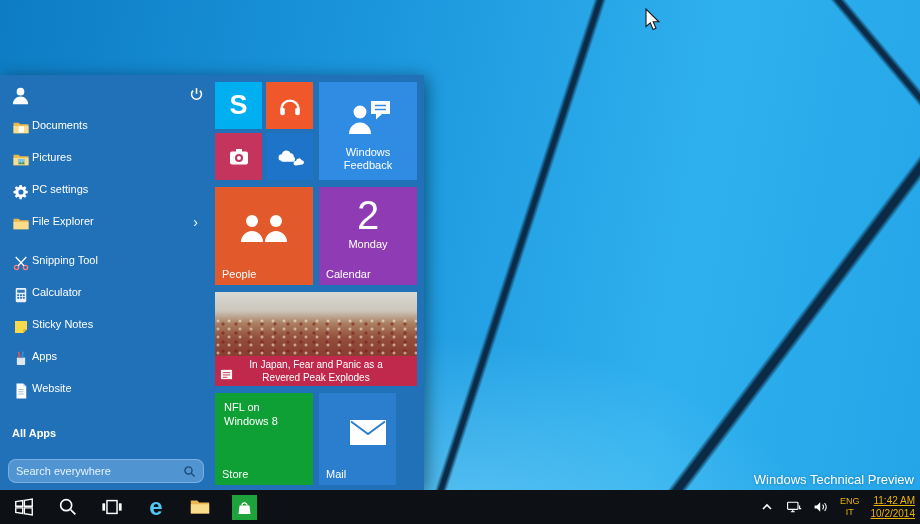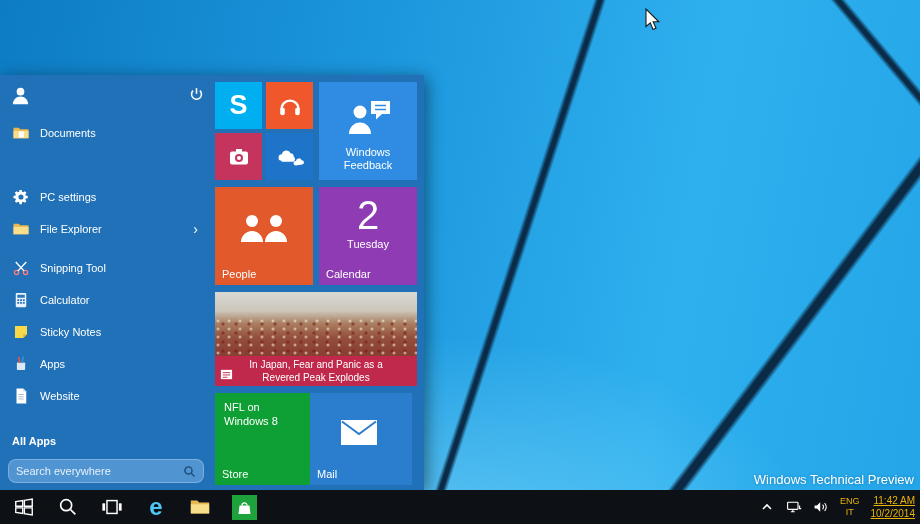--- a/index.html
+++ b/index.html
@@ -17,22 +17,22 @@
     background:linear-gradient(90deg,rgba(10,42,68,0),#0b2c49 35%,#0b2c49 65%,rgba(10,42,68,0));}
   .beam-c{left:777px;top:67px;width:16px;height:560px;transform:rotate(37deg);
     background:linear-gradient(90deg,rgba(10,42,68,0),#0a2a45 30%,#0a2a45 70%,rgba(10,42,68,0));}
   .watermark{position:absolute;right:6px;bottom:37px;color:#fff;font-size:13px;
     line-height:1.18;text-align:right;text-shadow:0 0 3px rgba(0,40,80,.35);}
   
   .start-menu{position:absolute;left:0;top:75px;width:424px;height:415px;
     box-shadow:3px 3px 16px rgba(0,0,0,.45);color:#fff;}
   .avatar{position:absolute;left:9px;top:9px;width:23px;height:23px;cursor:pointer;}
   .power{position:absolute;left:188px;top:11px;width:17px;height:17px;cursor:pointer;}
-  .mi{position:absolute;left:0;width:210px;height:28px;display:flex;align-items:center;
-    gap:10px;padding-left:12px;box-sizing:border-box;font-size:11px;cursor:pointer;}
+  .mi{position:absolute;left:0;width:210px;height:28px;display:flex;align-items:flex-start;
+    gap:2px;padding-left:12px;box-sizing:border-box;font-size:11px;cursor:pointer;}
   .mi .ico{width:18px;height:18px;flex:0 0 18px;}
   .mi .chev{margin-left:auto;margin-right:12px;font-size:14px;line-height:1;opacity:.95;}
   .all-apps{font-weight:bold;}
   svg{display:block;width:100%;height:100%;}
   .search{position:absolute;left:8px;top:384px;width:196px;height:24px;border-radius:8px;
     display:flex;align-items:center;box-shadow:inset 0 0 0 1px rgba(255,255,255,.25);}
   .search input{flex:1;min-width:0;background:transparent;border:none;outline:none;color:#fff;
     font-size:11px;padding:0 8px;font-family:inherit;}
   .search input::placeholder{color:#eef6fd;opacity:.95;}
   .search .sico{width:13px;height:13px;margin-right:8px;flex:0 0 13px;}
@@ -59,21 +59,21 @@
   .news-dots{position:absolute;left:0;right:0;top:28%;bottom:28px;
     background-image:
       radial-gradient(circle at 3px 3px, rgba(255,238,222,.55) 1px, transparent 1.9px),
       radial-gradient(circle at 8px 6px, rgba(120,22,22,.55) 1.2px, transparent 2.1px);
     background-size:11px 8px,13px 9px;}
   .news-band{position:absolute;left:0;right:0;bottom:0;height:30px;display:flex;align-items:center;
     justify-content:center;text-align:center;font-size:10px;line-height:1.3;z-index:2;}
   .news-ico{position:absolute;left:5px;bottom:5px;width:13px;height:13px;z-index:3;}
   .tile-store{left:215px;top:318px;width:98px;height:92px;}
   .store-text{padding:7px 18px 0 9px;font-size:11px;line-height:1.3;}
-  .tile-mail{left:310px;top:318px;width:102px;height:92px;}
+  .tile-mail{left:319px;top:318px;width:77px;height:92px;}
   .mail-ico{position:absolute;left:30px;top:26px;width:38px;height:27px;}
   
   .taskbar{position:absolute;left:0;top:490px;width:920px;height:34px;}
   .tb-icons{position:absolute;left:2px;top:0;height:34px;display:flex;align-items:center;}
   .tb-btn{width:44px;height:34px;display:flex;align-items:center;justify-content:center;cursor:pointer;}
   .i22{width:22px;height:22px;}
   .ie-e{font-size:24px;line-height:1;font-weight:bold;color:#4ec9f5;}
   .store-sq{width:25px;height:25px;background:#1ea33c;display:flex;align-items:center;justify-content:center;}
   .store-sq svg{width:17px;height:17px;}
   .tray{position:absolute;right:5px;top:0;height:34px;display:flex;align-items:center;gap:11px;color:#eab308;}
@@ -119,20 +119,31 @@
     <div class="mi" style="top:44px">
       <span class="ico">
         <svg viewBox="0 0 24 24">
             <path d="M2 5h7l2 2h11v12H2z" fill="#e9b74d"></path>
             <path d="M2 9h20v10H2z" fill="#f8dd8a"></path>
             <rect x="9" y="10" width="7" height="8" fill="#fff"></rect>
           </svg>
       </span>
       <span class="lbl">Documents</span>
     </div>
+    <div class="mi" style="top:76px">
+      <span class="ico">
+        <svg viewBox="0 0 24 24">
+            <path d="M2 5h7l2 2h11v12H2z" fill="#e9b74d"></path>
+            <path d="M2 9h20v10H2z" fill="#f8dd8a"></path>
+            <rect x="8" y="10.5" width="9" height="7" fill="#7ec3e8"></rect>
+            <path d="M8 17.5l3-3 2 2 2-2.5 2 3.5z" fill="#4c9a3f"></path>
+          </svg>
+      </span>
+      <span class="lbl">Pictures</span>
+    </div>
     <div class="mi" style="top:108px">
       <span class="ico">
         <svg viewBox="0 0 24 24" fill="#fff">
             <path d="M21 13.5v-3l-2.6-.4a6.7 6.7 0 0 0-.7-1.6l1.6-2.1-2.2-2.2-2.1 1.6a6.7 6.7 0 0 0-1.6-.7L13 2.5h-3l-.4 2.6a6.7 6.7 0 0 0-1.6.7L5.9 4.2 3.7 6.4l1.6 2.1a6.7 6.7 0 0 0-.7 1.6l-2.6.4v3l2.6.4c.2.6.4 1.1.7 1.6l-1.6 2.1 2.2 2.2 2.1-1.6c.5.3 1 .5 1.6.7l.4 2.6h3l.4-2.6c.6-.2 1.1-.4 1.6-.7l2.1 1.6 2.2-2.2-1.6-2.1c.3-.5.5-1 .7-1.6zM12 15.4a3.4 3.4 0 1 1 0-6.8 3.4 3.4 0 0 1 0 6.8z"></path>
           </svg>
       </span>
       <span class="lbl">PC settings</span>
     </div>
     <div class="mi" style="top:140px">
       <span class="ico">
@@ -268,21 +279,21 @@
             <path d="M4 29c0-6 4.9-11 11-11s11 5 11 11z" fill="#fff"></path>
             <circle cx="39" cy="8" r="6" fill="#fff"></circle>
             <path d="M28 29c0-6 4.9-11 11-11s11 5 11 11z" fill="#fff"></path>
           </svg>
       </span>
       <div class="tlabel">People</div>
     </div>
 
     <div class="tile tile-calendar" style="background: rgb(143, 60, 180);">
       <div class="cal-num">2</div>
-      <div class="cal-day">Tuesday</div>
+      <div class="cal-day">Monday</div>
       <div class="tlabel">Calendar</div>
     </div>
 
     <div class="tile tile-news">
       <div class="news-photo">
         <div class="news-dots"></div>
       </div>
       <div class="news-band" style="background: rgb(192, 41, 75);">
         <div>
           <div>In Japan, Fear and Panic as a</div>

